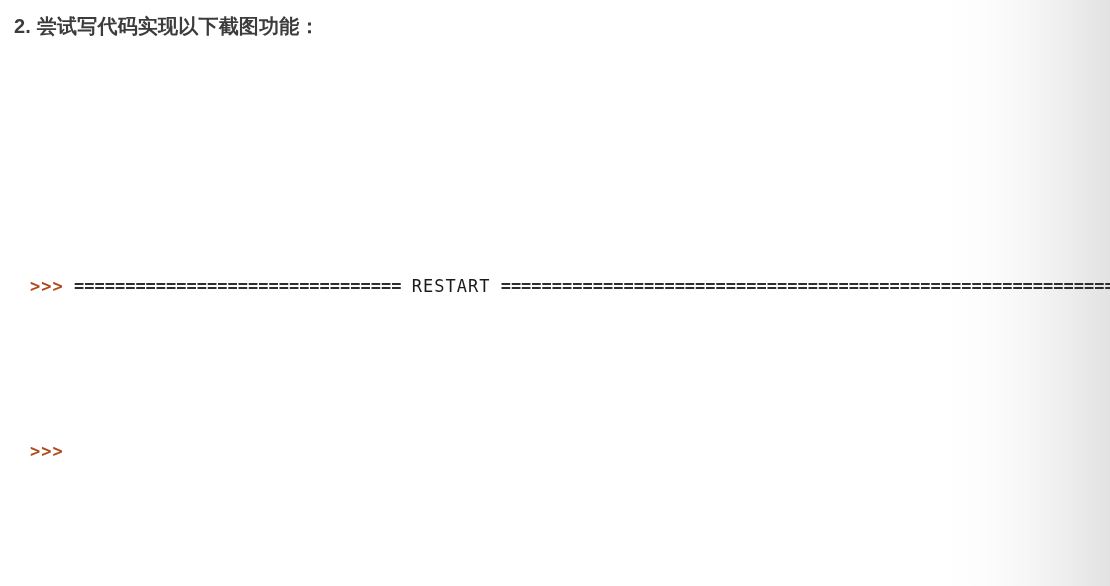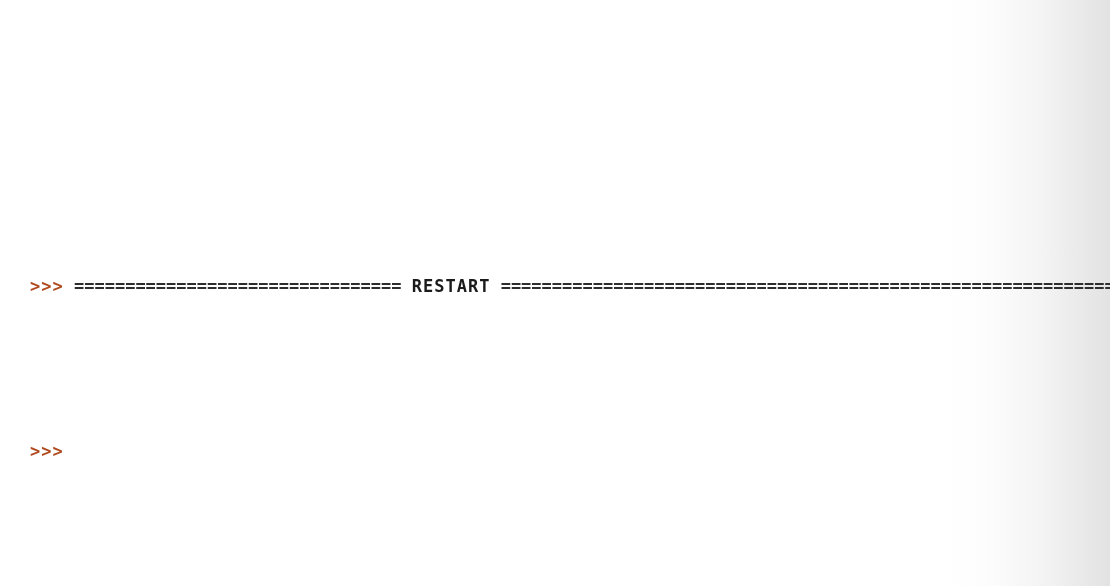--- a/index.html
+++ b/index.html
@@ -71,29 +71,30 @@
   }
 
   .sep {
     color: #2d2d2d;
     letter-spacing: 0px;
     font-weight: bold;
   }
 
   .restart {
     color: #1b1b1b;
-    font-weight: bold;
+    font-weight: normal;
     letter-spacing: 1px;
   }
 </style>
 </head>
 <body>
 
 <div id="page">
 
+  <div id="question-header">2. 尝试写代码实现以下截图功能：</div>
 
   <div id="shell-transcript">
 
     
     <div class="shell-line"><span class="prompt">&gt;&gt;&gt;</span><span> </span><span class="sep">================================</span><span> </span><span class="restart">RESTART</span><span> </span><span class="sep">==================================================================</span></div>
 
     
     <div class="shell-line"><span class="prompt">&gt;&gt;&gt;</span></div>
 
     

